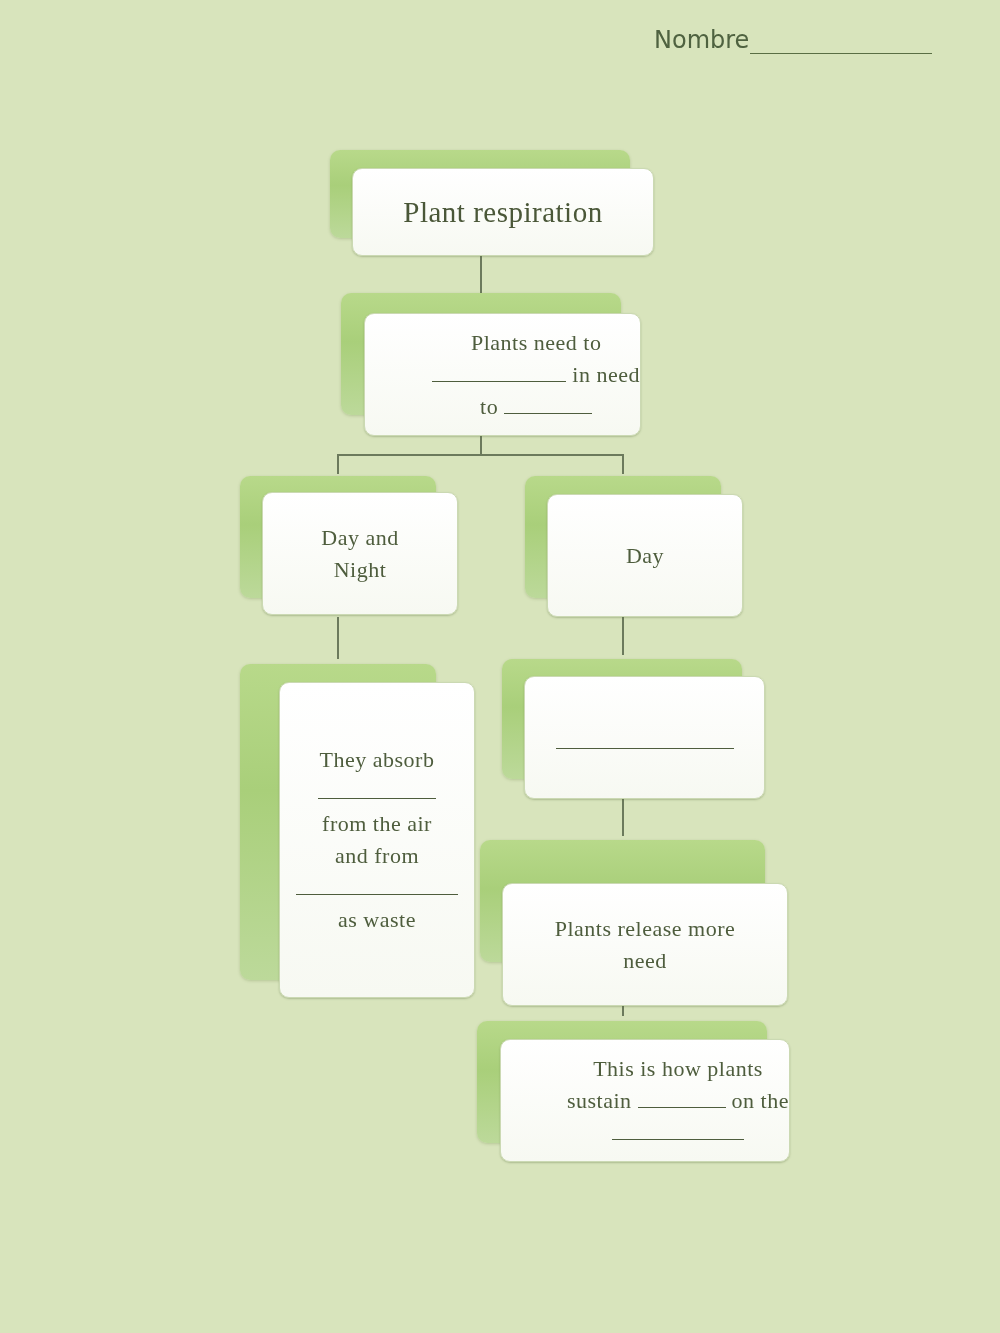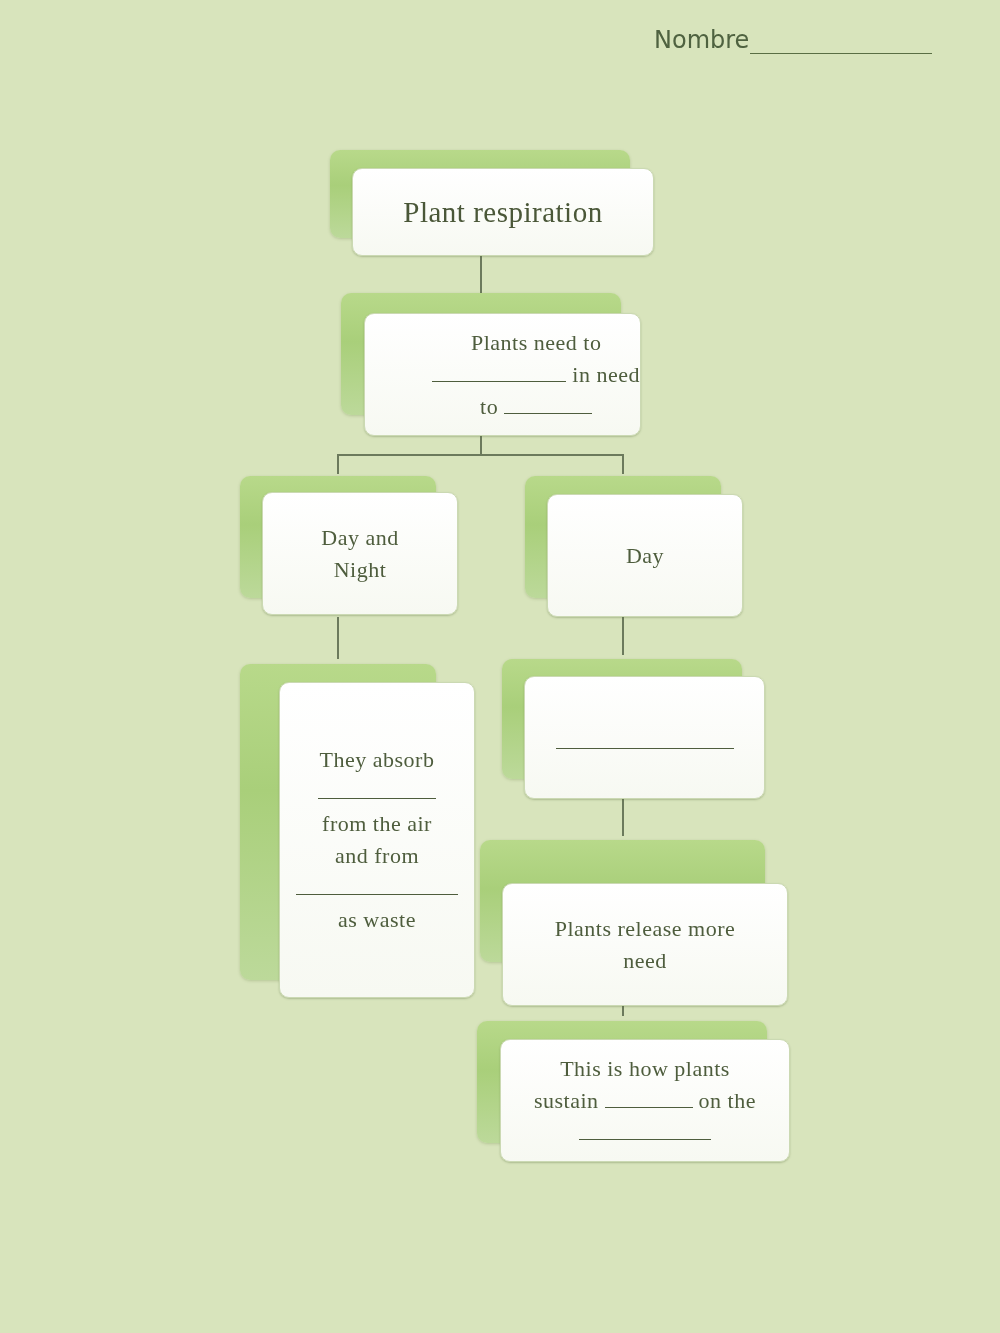--- a/index.html
+++ b/index.html
@@ -121,20 +121,20 @@
   <div class="front" style="left:502px; top:883px; width:286px; height:123px;">
     <div>
       <div>Plants release more</div>
       <div>need</div>
     </div>
   </div>
 </div>
 
 <div class="node">
   <div class="back" style="left:477px; top:1021px; width:290px; height:122px;"></div>
-  <div class="front" style="left:500px; top:1039px; width:290px; height:123px;">
+  <div class="front" style="left:500px; top:1039px; width:290px; height:123px;justify-content:flex-end;">
     <div>
       <div>This is how plants</div>
       <div><span>sustain</span> <span class="blank-inline" style="width:88px;"></span> <span>on the</span></div>
       <div style="height:32px;"><span class="blank-inline" style="width:132px;"></span></div>
     </div>
   </div>
 </div>
 
 </body></html>

